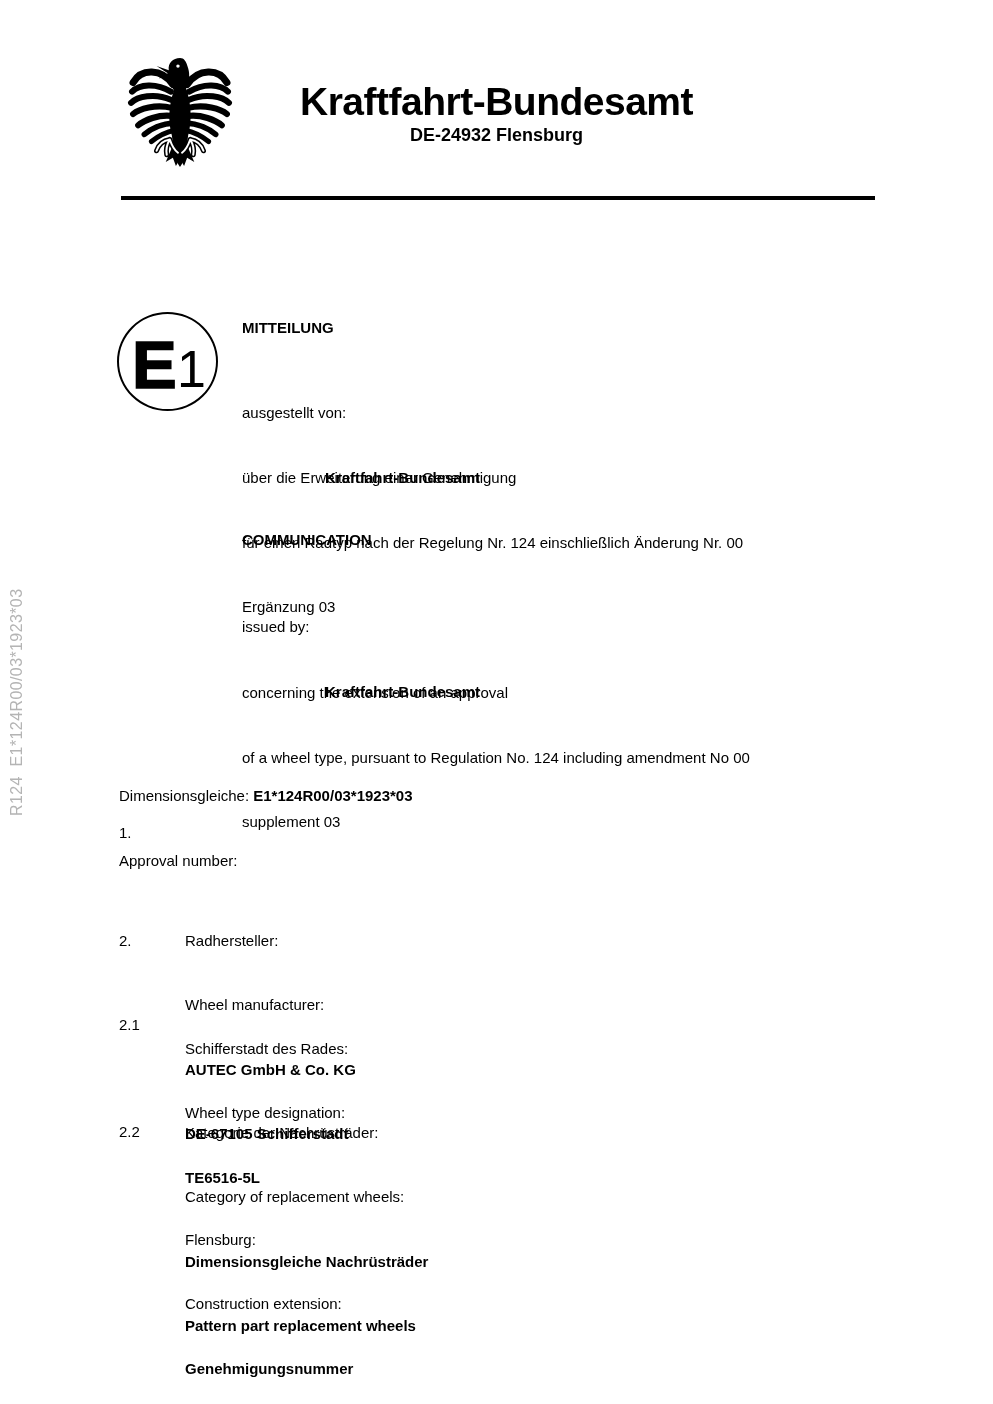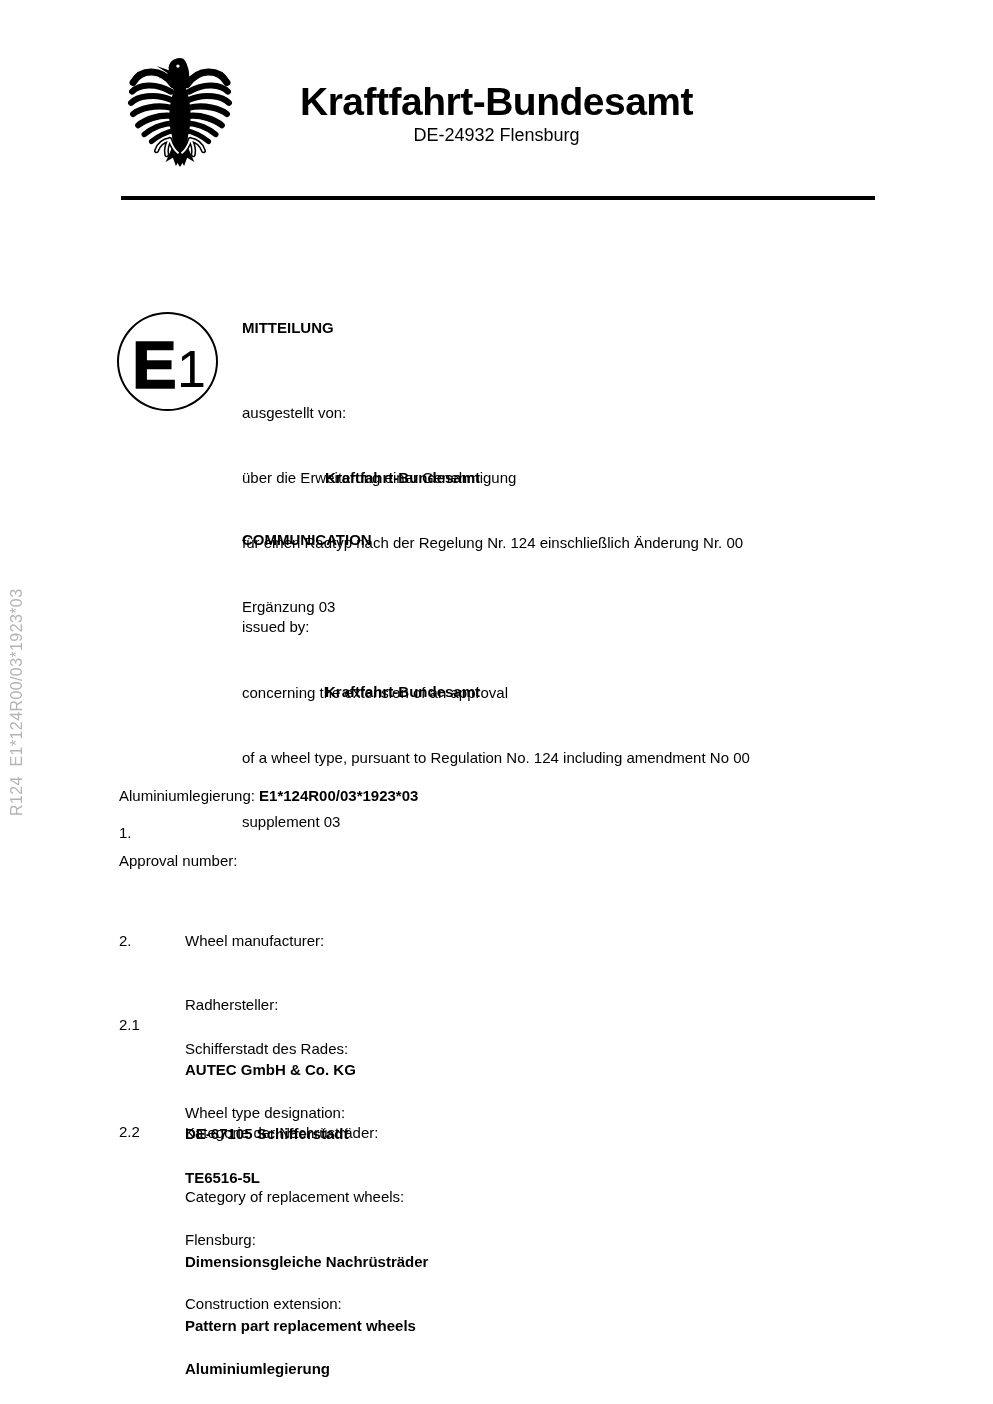--- a/index.html
+++ b/index.html
@@ -18,21 +18,21 @@
   
   .agency-title{
     left:0;right:0;top:81px;
     text-align:center;
     font-size:39px;line-height:41px;font-weight:bold;
     letter-spacing:-0.5px;
   }
   .agency-sub{
     left:0;right:0;top:125px;
     text-align:center;
-    font-size:18px;line-height:20px;font-weight:normal;
+    font-size:18px;line-height:20px;font-weight:bold;
   }
   .rule{left:121px;top:196px;width:754px;height:4px;background:#000;}
   
   .badge{
     left:117px;top:312px;width:101px;height:99px;
     border:2px solid #000;border-radius:50%;
     box-sizing:border-box;
   }
   .badge .e-letter{
     position:absolute;left:13px;top:17px;
@@ -121,29 +121,29 @@
     <div>issued by:</div>
     <div class="b indent">Kraftfahrt-Bundesamt</div>
   </div>
   <div class="abs t" style="left:242px;top:639px">
     <div>concerning the extension of an approval</div>
     <div>of a wheel type, pursuant to Regulation No. 124 including amendment No 00</div>
     <div>supplement 03</div>
   </div>
 
   <div class="abs t" style="left:119px;top:742px">
-    <div><span>Aluminiumlegierung: </span><span class="b">E1*124R00/03*1923*03</span></div>
+    <div><span>Dimensionsgleiche: </span><span class="b">E1*124R00/03*1923*03</span></div>
     <div>Approval number:</div>
   </div>
 
   <div class="abs t item" style="top:822px">
     <span class="num">1.</span>
     <div class="lines">
+      <div>Radhersteller:</div>
       <div>Wheel manufacturer:</div>
-      <div>Radhersteller:</div>
       <div class="b">AUTEC GmbH &amp; Co. KG</div>
       <div class="b">DE-67105 Schifferstadt</div>
     </div>
   </div>
 
   <div class="abs t item" style="top:930px">
     <span class="num">2.</span>
     <div class="lines">
       <div>Schifferstadt des Rades:</div>
       <div>Wheel type designation:</div>
@@ -159,18 +159,18 @@
       <div class="b">Dimensionsgleiche Nachrüsträder</div>
       <div class="b">Pattern part replacement wheels</div>
     </div>
   </div>
 
   <div class="abs t item" style="top:1121px">
     <span class="num">2.2</span>
     <div class="lines">
       <div>Flensburg:</div>
       <div>Construction extension:</div>
-      <div class="b">Aluminiumlegierung</div>
+      <div class="b">Genehmigungsnummer</div>
       
     </div>
   </div>
 
 </div>
 
 </body></html>

